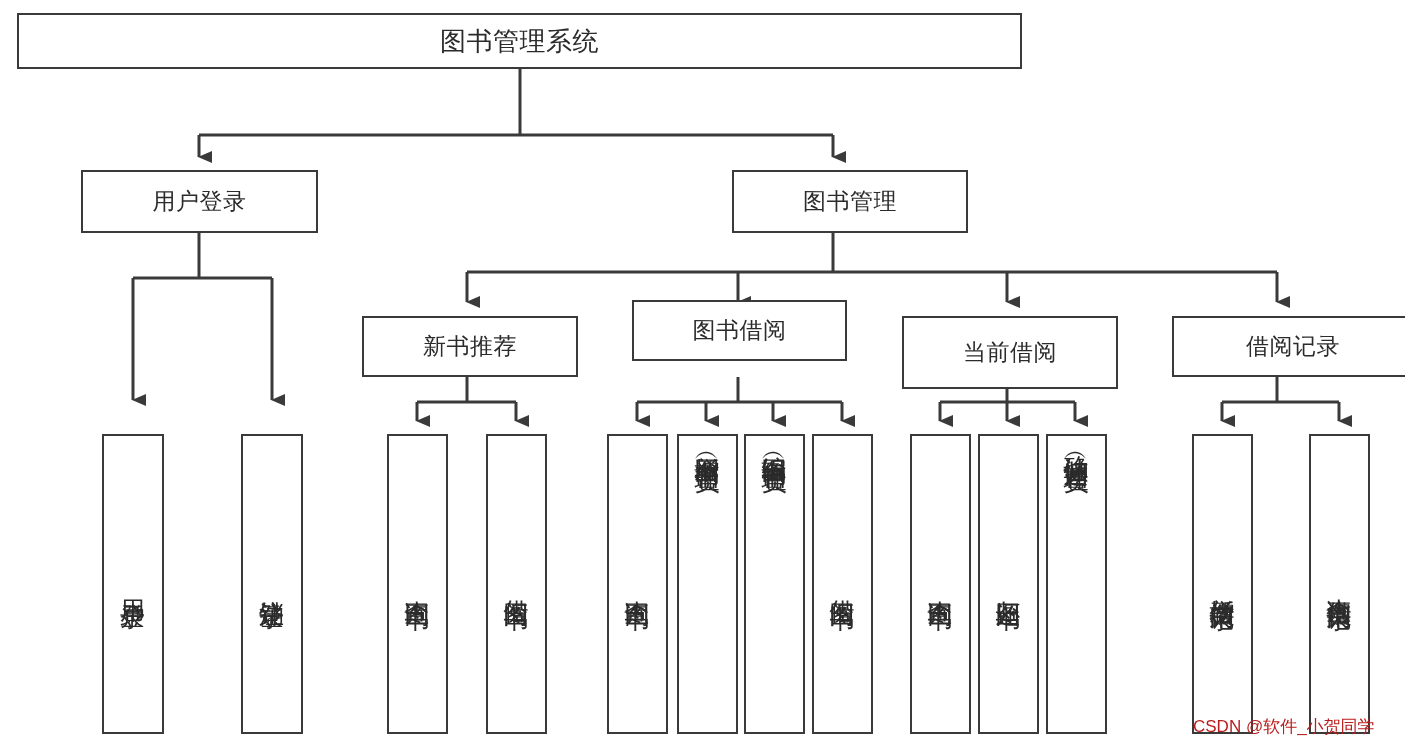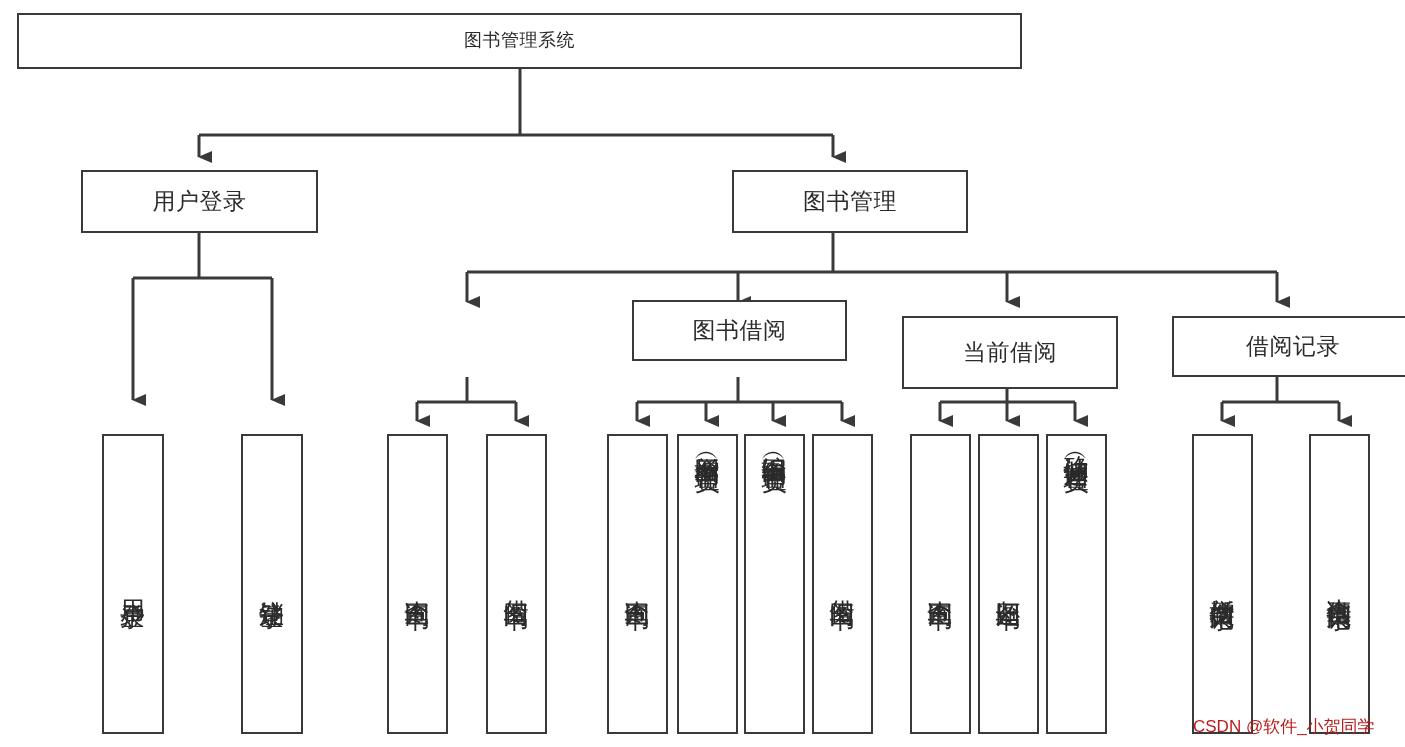--- a/index.html
+++ b/index.html
@@ -40,21 +40,21 @@
     text-align: center;
     line-height: 1.08;
     letter-spacing: 0.5px;
   }
   
   .node.horiz .label {
     writing-mode: horizontal-tb;
     font-size: 23px;
   }
   .node.root .label {
-    font-size: 18px;
+    font-size: 26px;
   }
   
   .node.vert {
     align-items: flex-start;
     justify-content: center;
     padding-top: 0;
   }
   .node.vert .label {
     writing-mode: vertical-rl;
     text-orientation: upright;
@@ -134,20 +134,23 @@
     <span class="label">图书管理系统</span>
   </div>
 
   <div class="node horiz" style="left:81px; top:170px; width:237px; height:63px;">
     <span class="label">用户登录</span>
   </div>
   <div class="node horiz" style="left:732px; top:170px; width:236px; height:63px;">
     <span class="label">图书管理</span>
   </div>
 
+  <div class="node horiz" style="left:362px; top:316px; width:216px; height:61px;">
+    <span class="label">新书推荐</span>
+  </div>
   <div class="node horiz" style="left:632px; top:300px; width:215px; height:61px;">
     <span class="label">图书借阅</span>
   </div>
   <div class="node horiz" style="left:902px; top:316px; width:216px; height:73px;">
     <span class="label">当前借阅</span>
   </div>
   <div class="node horiz" style="left:1172px; top:316px; width:242px; height:61px;">
     <span class="label">借阅记录</span>
   </div>
 

